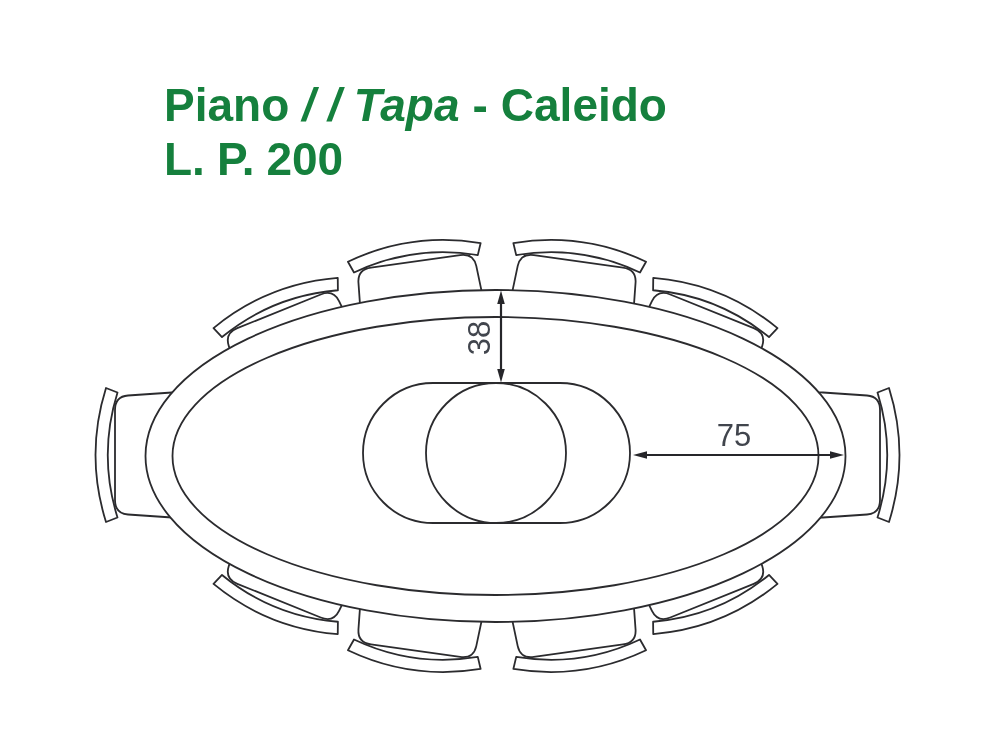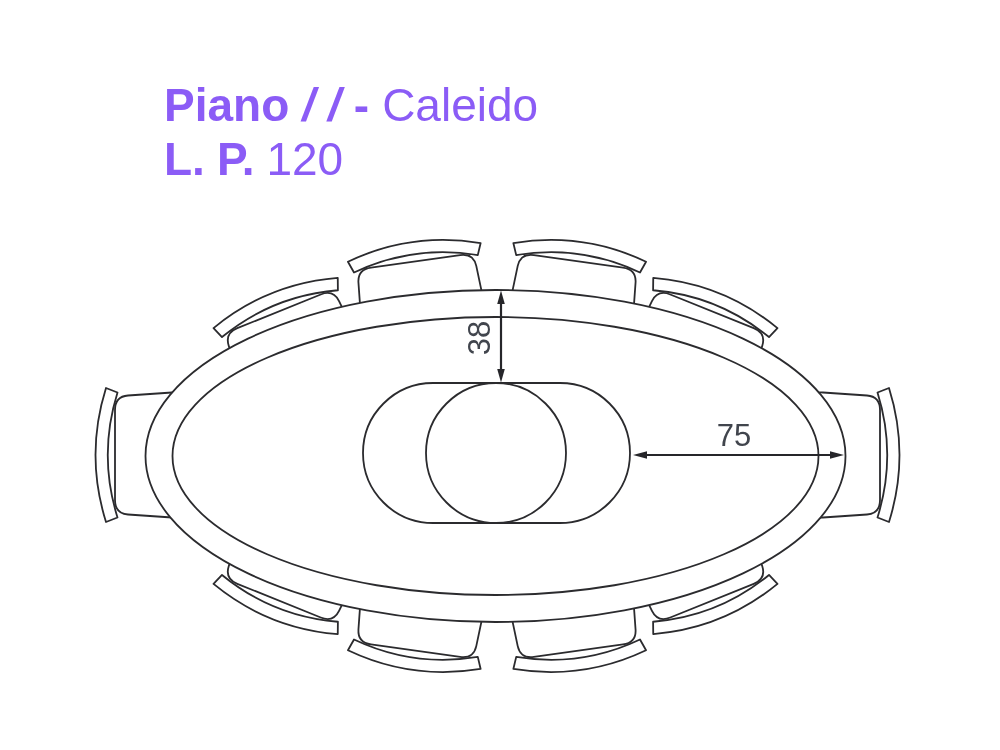--- a/index.html
+++ b/index.html
@@ -14,41 +14,41 @@
   .page {
     position: relative;
     width: 1000px;
     height: 750px;
     background: #ffffff;
   }
   .title-block {
     position: absolute;
     left: 164px;
     top: 78px;
-    color: #8b5cf6;
+    color: #15803d;
   }
   .title-line {
     display: flex;
     align-items: baseline;
     gap: 13px;
     font-size: 46px;
     line-height: 54px;
     white-space: pre;
   }
   .size-line {
     display: flex;
     align-items: baseline;
     gap: 12px;
     font-size: 46px;
     line-height: 54px;
     white-space: pre;
   }
   .b  { font-weight: 700; }
   .bi { font-weight: 700; font-style: italic; }
-  .r  { font-weight: 400; }
+  .r  { font-weight: 700; }
   .diagram {
     position: absolute;
     left: 0;
     top: 0;
   }
   .ln {
     fill: #ffffff;
     stroke: #2b2b2e;
     stroke-width: 1.8;
     stroke-linejoin: round;
@@ -73,22 +73,22 @@
     font-size: 31px;
     fill: #41454d;
   }
 </style>
 </head>
 <body>
 
 <div class="page">
 
   <div class="title-block">
-    <div class="title-line"><span class="b">Piano</span><span class="bi">/</span><span class="bi">/</span><span class="b">-</span><span class="r">Caleido</span></div>
-    <div class="size-line"><span class="b">L.</span><span class="b">P.</span><span class="r">120</span></div>
+    <div class="title-line"><span class="b">Piano</span><span class="bi">/</span><span class="bi">/</span><span class="bi">Tapa</span><span class="b">-</span><span class="r">Caleido</span></div>
+    <div class="size-line"><span class="b">L.</span><span class="b">P.</span><span class="r">200</span></div>
   </div>
 
   <svg class="diagram" width="1000" height="750" viewBox="0 0 1000 750" xmlns="http://www.w3.org/2000/svg">
 
     <defs>
       <g id="chair">
         <path class="ln" d="M -67 -41 Q 0 -62 67 -41 L 62.5 -29.5 Q 0 -49 -62.5 -29.5 Z"></path>
         <path class="ln" d="M -45 -32 Q -58.5 -32 -59.5 -19 L -62.5 25 Q -63.5 45 -46.5 45
                  L 46.5 45 Q 63.5 45 62.5 25 L 59.5 -19 Q 58.5 -32 45 -32 Z"></path>
       </g>

